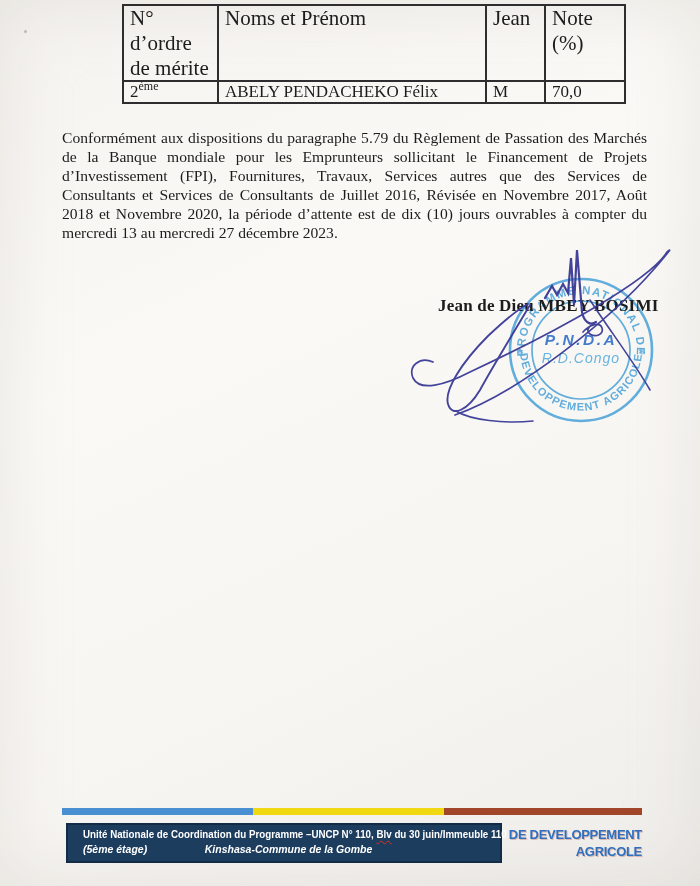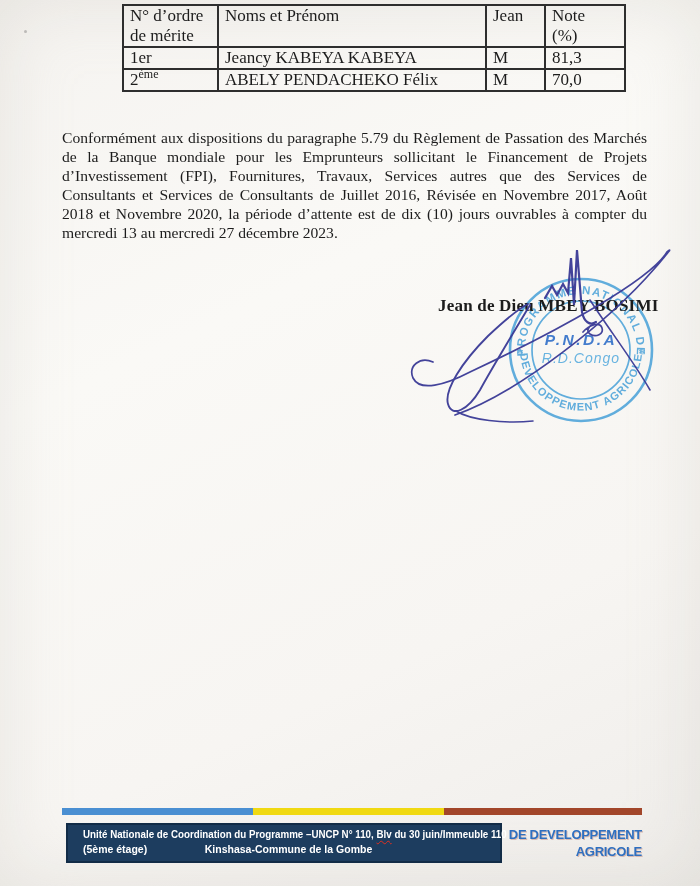--- a/index.html
+++ b/index.html
@@ -17,21 +17,21 @@
   
   .merit-table{
     position:absolute;left:122px;top:4px;
     border-collapse:collapse;table-layout:fixed;width:454px;
   }
   .merit-table td,.merit-table th{
     border:2px solid #2e2e2e;
     padding:0 6px;vertical-align:top;text-align:left;
     font-weight:normal;line-height:1.18;
   }
-  .merit-table th{font-size:17px;height:40px;margin-left:20px;}
+  .merit-table th{font-size:21px;height:40px;margin-left:20px;}
   .merit-table td{font-size:17px;height:19px;white-space:nowrap;overflow:hidden;}
   .col-rank{width:81px;}
   .col-name{width:254px;}
   .col-sex{width:45px;}
   .col-note{width:66px;font-family:Liberation Serif, serif;}
   .merit-table sup{font-size:12px;line-height:0;}
 
   
   .para{
     position:absolute;left:62px;top:128px;width:585px;
@@ -60,21 +60,21 @@
   .tricolor .seg-red{width:198px;background:#a2462a;}
 
   .addr-box{
     position:absolute;left:66px;top:823px;width:436px;height:40px;
     background:#1d3d5f;border:2px solid #122c47;box-sizing:border-box;
     color:#ffffff;font-family:"Liberation Sans",sans-serif;
     font-size:10.5px;font-weight:bold;
     padding:3px 6px 0 15px;
   }
   .addr-line1{display:inline-block;white-space:nowrap;transform:scaleX(.93);transform-origin:left center;}
-  .addr-line2{position:relative;margin-top:3px;text-align:center;}
+  .addr-line2{position:relative;margin-top:3px;text-align:center;font-style:italic;}
   .addr-floor{position:absolute;left:0;top:0;}
   .blv-misspell{text-decoration:underline wavy #e03020 1px;text-underline-offset:2px;}
 
   .org-name{
     position:absolute;left:500px;top:826px;width:142px;
     text-align:right;
     font-family:"Liberation Sans",sans-serif;
     font-weight:bold;font-size:13px;line-height:17px;letter-spacing:-.3px;
     color:#2e6fc0;
     text-shadow:1px 1px 0 rgba(165,70,45,.30);
@@ -93,26 +93,20 @@
       <th class="col-rank">
         <span>N°  d’ordre</span><br>
         <span>de mérite</span>
       </th>
       <th class="col-name">Noms et Prénom</th>
       <th class="col-sex">Jean</th>
       <th class="col-note">
         <span>Note</span><br>
         <span>(%)</span>
       </th>
-    </tr>
-    <tr>
-      <td><span>1er</span><sup></sup></td>
-      <td>Jeancy KABEYA KABEYA</td>
-      <td>M</td>
-      <td>81,3</td>
     </tr>
     <tr>
       <td><span>2</span><sup>ème</sup></td>
       <td>ABELY PENDACHEKO Félix</td>
       <td>M</td>
       <td>70,0</td>
     </tr>
   </tbody>
     </table>
 

